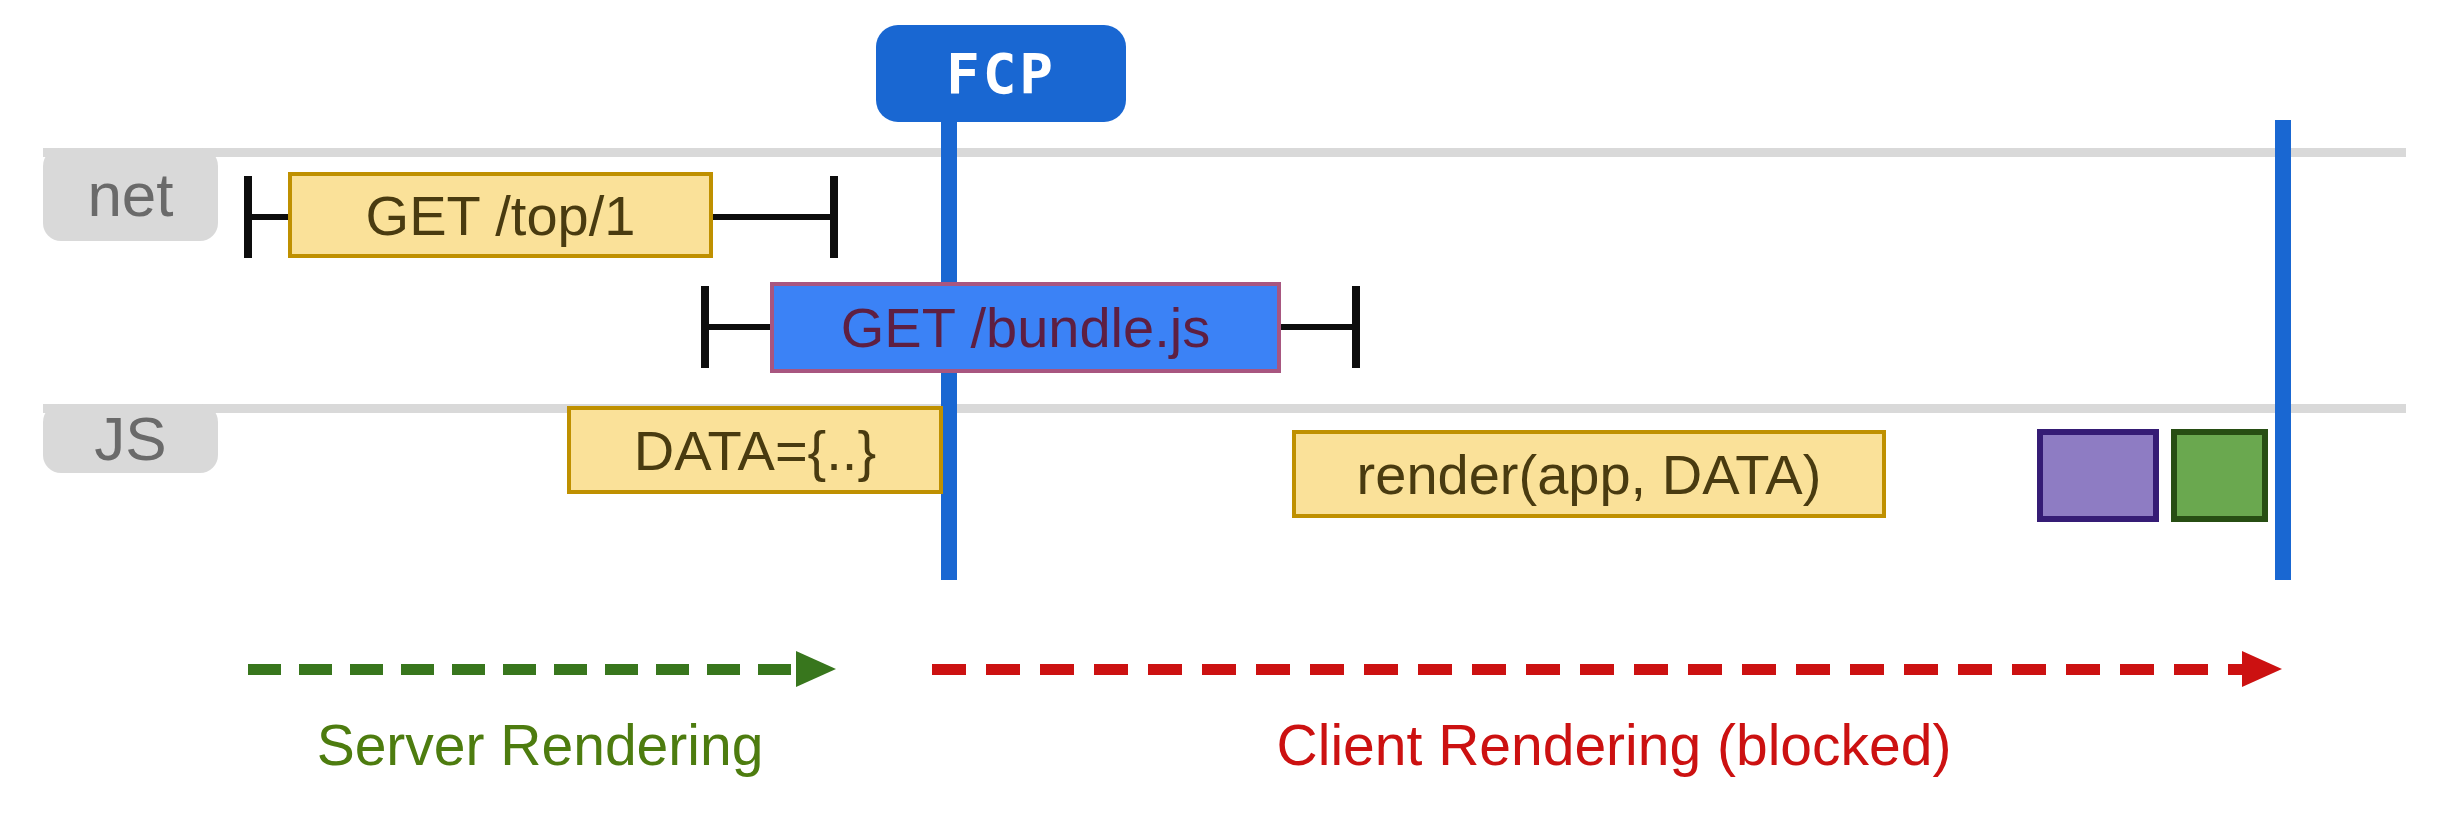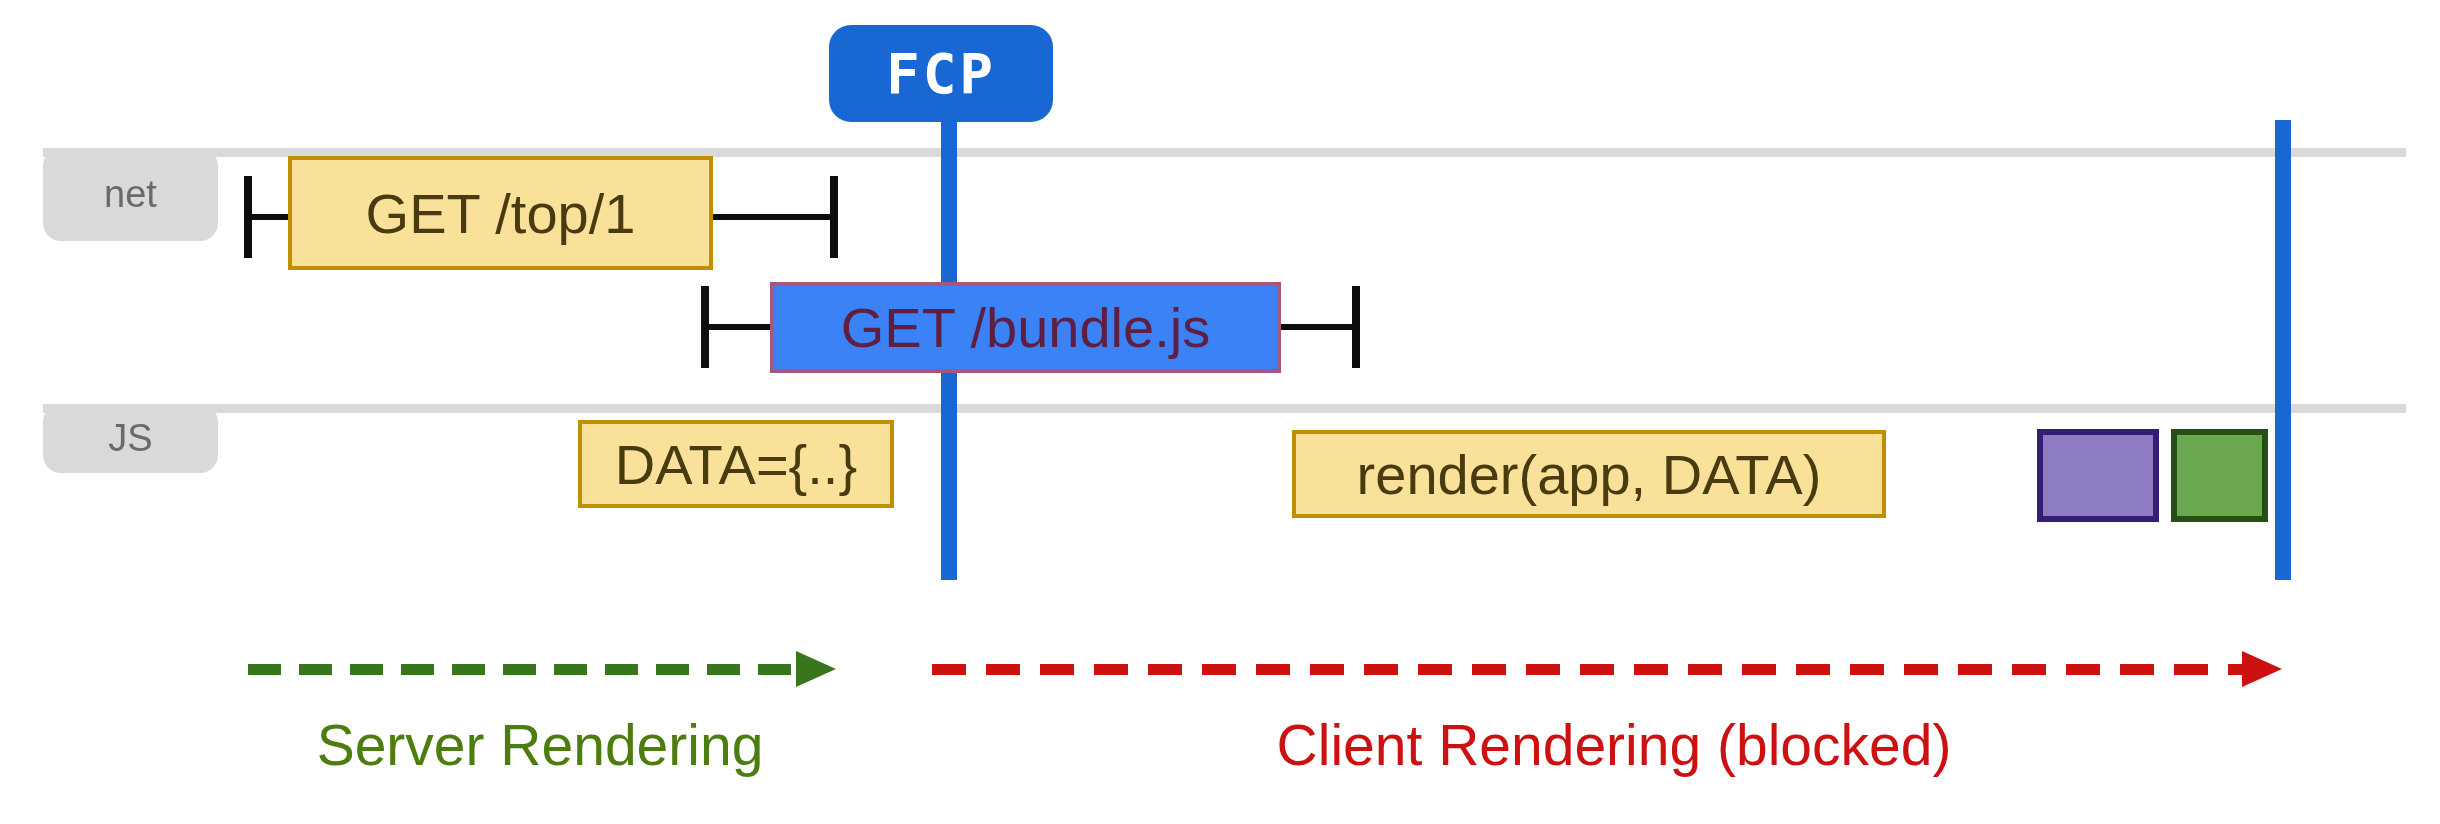--- a/index.html
+++ b/index.html
@@ -6,49 +6,49 @@
   .stage{
     position:relative;width:2440px;height:824px;background:#ffffff;
     font-family:"Liberation Sans",sans-serif;overflow:hidden;
   }
   
   .lane-line{position:absolute;left:43px;width:2363px;height:9px;background:#d9d9d9;z-index:1;}
   #net-line{top:148px;}
   #js-line{top:404px;}
   .lane-label{
     position:absolute;left:43px;width:175px;background:#d9d9d9;border-radius:18px;
-    color:#6a6a6a;font-size:38px;display:flex;align-items:center;justify-content:center;
+    color:#6a6a6a;font-size:62px;display:flex;align-items:center;justify-content:center;
     z-index:2;
   }
   #net-label{top:148px;height:93px;}
   #js-label{top:404px;height:69px;}
   
   .badge{
     position:absolute;top:25px;height:97px;background:#1967d2;border-radius:22px;
     color:#ffffff;font-family:"DejaVu Sans Mono",monospace;font-weight:bold;font-size:56px;
     letter-spacing:3px;display:flex;align-items:center;justify-content:center;z-index:4;
   }
-  #fcp-badge{left:829px;width:224px;}
+  #fcp-badge{left:876px;width:250px;}
   #tti-badge{left:2170px;width:228px;}
   .vline{position:absolute;top:120px;width:16px;height:460px;background:#1967d2;z-index:3;}
   #fcp-line{left:941px;}
   #tti-line{left:2275px;}
   
   .tick{position:absolute;width:8px;height:82px;background:#0d0d0d;z-index:2;}
   .hwhisk{position:absolute;height:6px;background:#0d0d0d;z-index:2;}
   
   .bar{
     position:absolute;display:flex;align-items:center;justify-content:center;
     font-size:56px;z-index:5;box-sizing:border-box;white-space:nowrap;
   }
   .bar.yellow{background:#fae199;border:4px solid #bf9000;color:#493b10;}
   .bar.pink{background:#3b82f6;border:4px solid #a85680;color:#5e1f42;}
-  #get-top-bar{left:288px;top:156px;width:425px;height:114px;}
+  #get-top-bar{left:288px;top:172px;width:425px;height:86px;}
   #get-bundle-bar{left:770px;top:282px;width:511px;height:91px;}
-  #data-bar{left:567px;top:420px;width:316px;height:88px;margin-left:11px;}
+  #data-bar{left:567px;top:406px;width:376px;height:88px;}
   #render-bar{left:1292px;top:430px;width:594px;height:88px;}
   #purple-block{left:2037px;top:429px;width:122px;height:93px;background:#8e7cc3;border:6px solid #351c75;}
   #green-block{left:2171px;top:429px;width:97px;height:93px;background:#6aa84f;border:6px solid #274e13;}
   
   .dash{position:absolute;top:664px;height:11px;z-index:2;}
   #server-arrow-body{left:248px;width:552px;
     background:repeating-linear-gradient(to right,#38761d 0 33px,transparent 33px 51px);}
   #client-arrow-body{left:932px;width:1312px;
     background:repeating-linear-gradient(to right,#cc1111 0 34px,transparent 34px 54px);}
   .arrowhead{position:absolute;top:651px;width:0;height:0;

